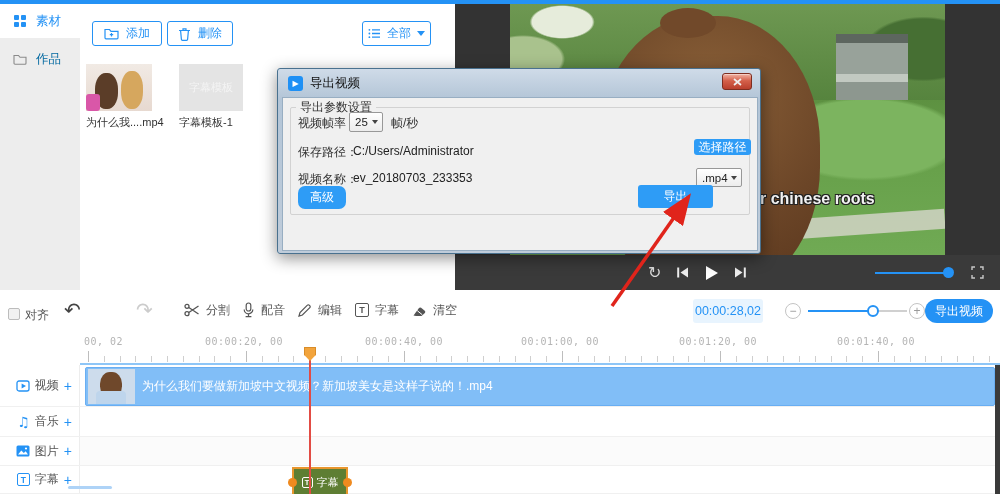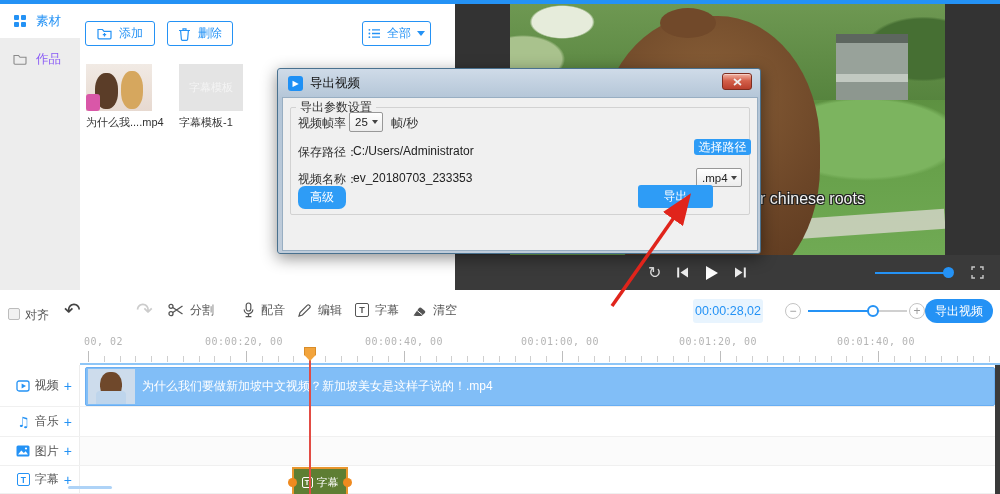--- a/index.html
+++ b/index.html
@@ -9,23 +9,23 @@
   .abs { position:absolute; }
 
   
   .topbar { left:0; top:0; width:1000px; height:4px; background:#2492f5; }
 
   
   .library { left:0; top:4px; width:455px; height:286px; background:#fff; }
   .side-col { position:absolute; left:0; top:0; width:80px; height:286px; background:#ededed;text-align:center; }
   .side-item { position:absolute; left:0; width:80px; height:34px; display:flex; align-items:center; gap:9px; padding-left:13px; cursor:pointer; font-size:12.5px; }
   .side-item.active { top:0; background:#fff; color:#2492f5; }
-  .side-item.idle { top:40px; color:#8b5cf6; height:30px; }
+  .side-item.idle { top:40px; color:#0369a1; height:30px; }
   .lib-btn { position:absolute; height:25px; border:1px solid #2492f5; border-radius:3px; background:#fff; color:#2492f5; font-size:12px; display:flex; align-items:center; justify-content:center; gap:7px; cursor:pointer; }
-  .btn-add { left:85px; top:17px; width:70px; }
+  .btn-add { left:92px; top:17px; width:70px; }
   .btn-del { left:167px; top:17px; width:66px; }
   .btn-filter { left:362px; top:17px; width:69px; gap:6px; }
   .caret { width:0; height:0; border-left:4px solid transparent; border-right:4px solid transparent; border-top:5px solid #2492f5; }
   .media-thumb { position:absolute; top:60px; height:47px; overflow:hidden; cursor:pointer; }
   .m1 { left:86px; width:66px; background:linear-gradient(180deg,#f1eae4,#e7d9d0); }
   .m2 { left:179px; width:64px; background:#e4e4e4; display:flex; align-items:center; justify-content:center; }
   .m2 .wm { color:#f4f4f4; font-size:11px; }
   .hairL { position:absolute; left:9px; top:9px; width:23px; height:36px; background:#5b3d28; border-radius:45%; }
   .hairR { position:absolute; left:35px; top:7px; width:22px; height:38px; background:#d6a75e; border-radius:45%; }
   .pinkB { position:absolute; left:0; top:30px; width:14px; height:17px; background:#d957a8; border-radius:3px; }
@@ -40,40 +40,40 @@
                 radial-gradient(ellipse 70px 40px at 3% 55%, #a9c28d 0 55%, rgba(0,0,0,0) 60%),
                 radial-gradient(ellipse 90px 50px at 95% 45%, #466f33 0 60%, rgba(0,0,0,0) 65%),
                 linear-gradient(180deg,#6e9852,#55833d); }
   .v-building { position:absolute; left:326px; top:30px; width:72px; height:96px; background:linear-gradient(180deg,#5d665f 0 9px,#98a29a 9px 40px,#c2c9c1 40px 48px,#8d978f 48px 78px,#b8bfb6 78px 84px,#869084 84px); }
   .v-gazebo-roof { position:absolute; left:40px; top:64px; width:122px; height:24px; background:radial-gradient(#9a8263,#77604a); border-radius:50%; }
   .v-gazebo-legs { position:absolute; left:55px; top:80px; width:92px; height:30px; background:repeating-linear-gradient(90deg,#ccd0c4 0 3px, rgba(0,0,0,0) 3px 21px); }
   .v-grass { position:absolute; left:0; top:96px; width:435px; height:155px; background:radial-gradient(ellipse 160px 70px at 82% 25%, #7cb45f 0 55%, rgba(0,0,0,0) 60%), linear-gradient(180deg,#5d9141,#68a14b 45%,#70aa54); }
   .v-path { position:absolute; left:225px; top:212px; width:210px; height:20px; background:#ccd2bf; transform:rotate(-4deg); opacity:.9; }
   .v-hair { position:absolute; left:88px; top:12px; width:222px; height:280px; background:radial-gradient(circle at 50% 28%, #8a6038, #6b4527 58%, #58351c); border-radius:46%; }
   .v-bun { position:absolute; left:150px; top:4px; width:56px; height:30px; background:#71492a; border-radius:50%; }
-  .v-subtitle { position:absolute; left:250px; top:186px; width:190px; color:#f2f2f2; font-weight:normal; line-height:1.15;
+  .v-subtitle { position:absolute; left:250px; top:186px; width:190px; color:#f2f2f2; font-weight:bold; line-height:1.15;
     text-shadow:-1px -1px 0 #222,1px -1px 0 #222,-1px 1px 0 #222,1px 1px 0 #222; }
   .v-sub1 { font-size:16px; } .v-sub2 { font-size:20px; letter-spacing:1px; }
   .controls { position:absolute; left:0; top:251px; width:545px; height:35px; background:#3a3a3a; }
   .ctl-time { position:absolute; left:10px; top:0; height:35px; display:flex; align-items:center; color:#d8d8d8; font-size:11.5px; }
   .ctl-center { position:absolute; left:193px; top:0; height:35px; display:flex; align-items:center; gap:15px; }
   .ctl-btn { cursor:pointer; display:flex; align-items:center; }
   .loop-glyph { color:#ddd; font-size:16px; font-family:"DejaVu Sans",sans-serif; }
   .vol-track { position:absolute; left:420px; top:17px; width:75px; height:2px; background:#2492f5; cursor:pointer; }
   .vol-dot { position:absolute; left:488px; top:12px; width:11px; height:11px; border-radius:50%; background:#2492f5; cursor:pointer; }
   .fs-btn { position:absolute; left:516px; top:11px; cursor:pointer; }
 
   
   .tl-toolbar { left:0; top:290px; width:1000px; height:40px; background:#fff; }
   .chk { position:absolute; left:8px; top:308px; width:12px; height:12px; border:1px solid #bcbcbc; border-radius:2px; background:#f1f1f1; cursor:pointer; }
   .lbl-align { position:absolute; left:25px; top:307px; font-size:12px; color:#555; }
   .undo { position:absolute; left:64px; top:298px; font-size:20px; color:#444; cursor:pointer; font-family:"DejaVu Sans",sans-serif; }
   .redo { position:absolute; left:136px; top:298px; font-size:20px; color:#ccc; cursor:pointer; font-family:"DejaVu Sans",sans-serif; }
   .tool-group { position:absolute; top:296px; height:28px; display:flex; align-items:center; gap:6px; cursor:pointer; color:#555; font-size:12px; }
-  .tg-split { left:168px;font-family:Liberation Serif, serif; } .tg-dub { left:242px; } .tg-edit { left:297px; } .tg-sub { left:355px; } .tg-clear { left:412px; }
+  .tg-split { left:184px;font-family:Liberation Serif, serif; } .tg-dub { left:242px; } .tg-edit { left:297px; } .tg-sub { left:355px; } .tg-clear { left:412px; }
   .tbox { display:inline-flex; width:14px; height:14px; border:1.4px solid #555; border-radius:2px; align-items:center; justify-content:center; font-size:9px; font-weight:bold; color:#555; }
   .cur-time { position:absolute; left:693px; top:299px; width:70px; height:24px; background:#e8f4fe; border-radius:3px; color:#2492f5; font-size:12.5px; display:flex; align-items:center; justify-content:center; cursor:text; }
   .zoom-circle { position:absolute; top:303px; width:16px; height:16px; border:1px solid #c4c4c4; border-radius:50%; color:#9a9a9a; font-size:12px; line-height:14px; text-align:center; cursor:pointer; background:#fff; }
   .z-minus { left:785px; } .z-plus { left:909px; }
   .z-track { position:absolute; left:808px; top:310px; width:99px; height:2px; background:#d0d0d0; cursor:pointer; }
   .z-fill { position:absolute; left:808px; top:310px; width:65px; height:2px; background:#2492f5; }
   .z-handle { position:absolute; left:867px; top:305px; width:12px; height:12px; background:#fff; border:2px solid #2492f5; border-radius:50%; cursor:pointer; }
   .export-pill { position:absolute; left:925px; top:299px; width:68px; height:24px; background:#2492f5; border-radius:12px; color:#fff; font-size:12px; display:flex; align-items:center; justify-content:center; cursor:pointer; }
 
   

